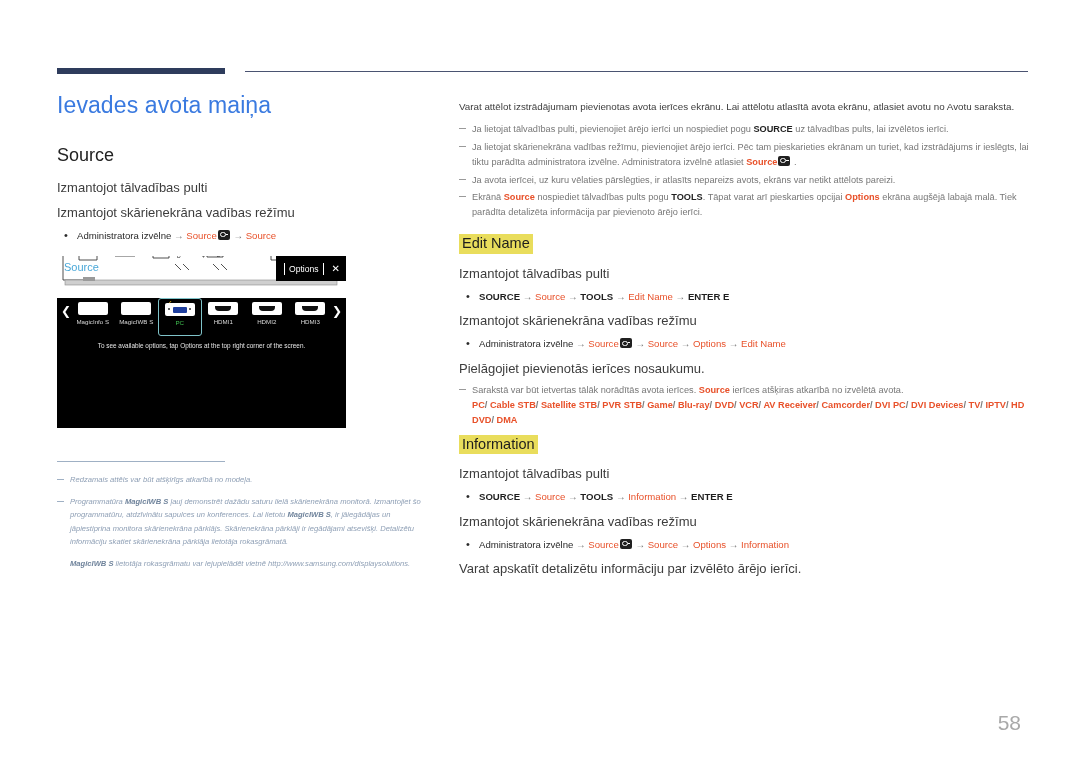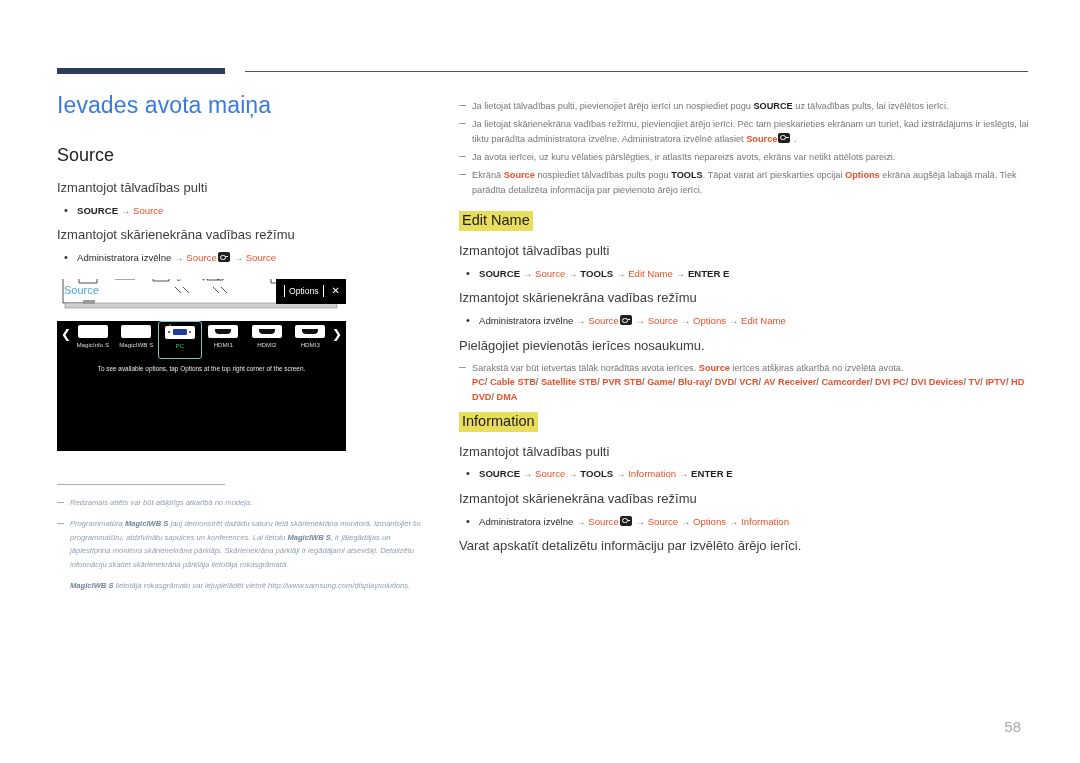--- a/index.html
+++ b/index.html
@@ -376,21 +376,21 @@
   ul.fn .fn-extra {
     margin-top: 8px;
   }
   .fn-b { font-weight: bold; color: #70849c; }
 
   
   .page-num {
     position: absolute;
     right: 51px;
     bottom: 28px;
-    font-size: 15px;
+    font-size: 21px;
     color: #a9a9a9;
   }
 </style>
 </head>
 <body>
 
 <div class="page">
 
   <div class="header-rules">
     <div class="rule-thick"></div>
@@ -398,27 +398,20 @@
   </div>
 
   <div class="col-left">
 
     <h1 class="doc-title">Ievades avota maiņa</h1>
 
     <h2 class="sec-title">Source</h2>
 
     <p class="small-lead">Izmantojot tālvadības pulti</p>
 
-    <ul class="bul">
-      <li>
-        <span class="bold">SOURCE</span>
-        <span class="sep">→</span>
-        <span class="orange">Source</span>
-      </li>
-    </ul>
 
     <p class="small-lead">Izmantojot skārienekrāna vadības režīmu</p>
 
     <ul class="bul">
       <li>
         <span>Administratora izvēlne</span>
         <span class="sep">→</span>
         <span class="orange">Source</span><span class="badge-ic"></span>
         <span class="sep">→</span>
         <span class="orange">Source</span>
@@ -499,20 +492,21 @@
         <span>Programmatūra <span class="fn-b">MagicIWB S</span> ļauj demonstrēt dažādu saturu lielā skārienekrāna monitorā. Izmantojiet šo programmatūru, atdzīvinātu sapulces un konferences. Lai lietotu <span class="fn-b">MagicIWB S</span>, ir jāiegādājas un jāpiestiprina monitora skārienekrāna pārklājs. Skārienekrāna pārklāji ir iegādājami atsevišķi. Detalizētu informāciju skatiet skārienekrāna pārklāja lietotāja rokasgrāmatā.</span>
         <div class="fn-extra"><span class="fn-b">MagicIWB S</span> lietotāja rokasgrāmatu var lejupielādēt vietnē http://www.samsung.com/displaysolutions.</div>
       </li>
     </ul>
 
   </div>
 
   <div class="col-right">
 
 
+    <p class="lead">Varat attēlot izstrādājumam pievienotas avota ierīces ekrānu. Lai attēlotu atlasītā avota ekrānu, atlasiet avotu no Avotu saraksta.</p>
 
     <ul class="notes">
       <li>Ja lietojat tālvadības pulti, pievienojiet ārējo ierīci un nospiediet pogu <span class="bold">SOURCE</span> uz tālvadības pults, lai izvēlētos ierīci.</li>
       <li>Ja lietojat skārienekrāna vadības režīmu, pievienojiet ārējo ierīci. Pēc tam pieskarieties ekrānam un turiet, kad izstrādājums ir ieslēgts, lai tiktu parādīta administratora izvēlne. Administratora izvēlnē atlasiet <span class="orange-b">Source</span><span class="badge-ic"></span> .</li>
       <li>Ja avota ierīcei, uz kuru vēlaties pārslēgties, ir atlasīts nepareizs avots, ekrāns var netikt attēlots pareizi.</li>
       <li>Ekrānā <span class="orange-b">Source</span> nospiediet tālvadības pults pogu <span class="bold">TOOLS</span>. Tāpat varat arī pieskarties opcijai <span class="orange-b">Options</span> ekrāna augšējā labajā malā. Tiek parādīta detalizēta informācija par pievienoto ārējo ierīci.</li>
     </ul>
 
     <div style="margin-top:14px;">
       <h3 class="sub-title">Edit Name</h3>

